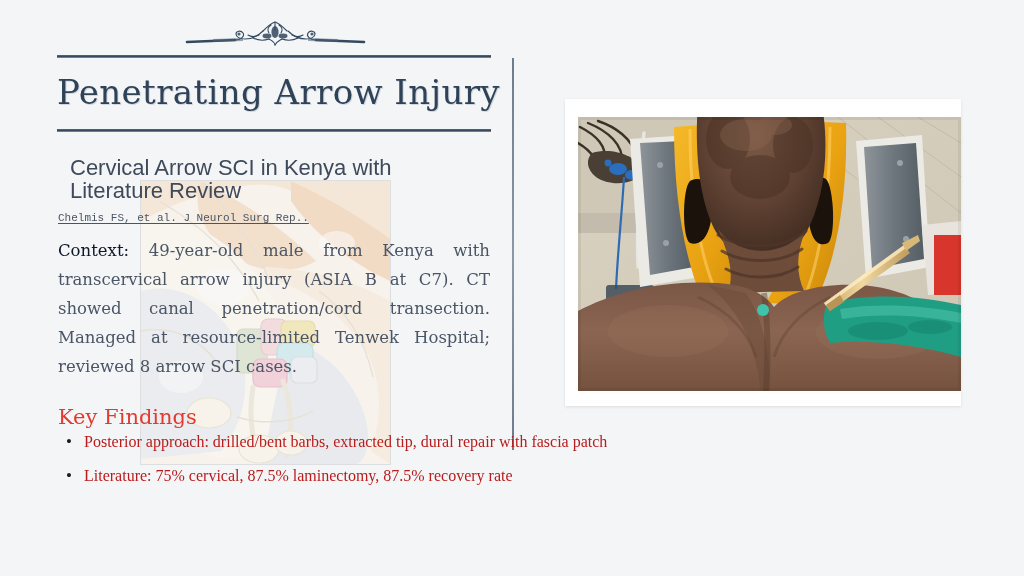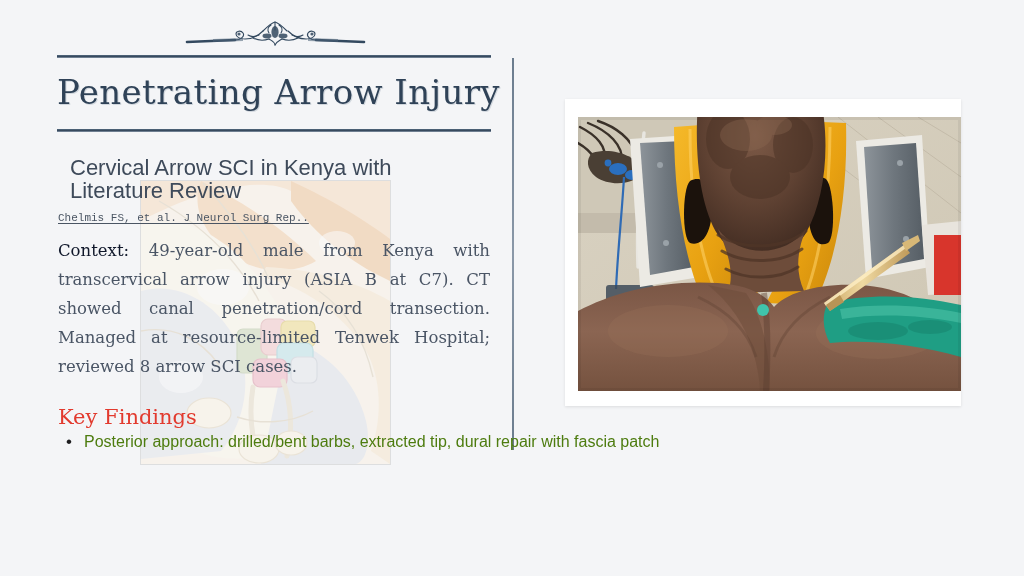--- a/index.html
+++ b/index.html
@@ -127,24 +127,24 @@
     position: absolute;
     left: 62px;
     top: 425px;
     width: 870px;
     margin: 0;
     padding: 0 0 0 22px;
     list-style: none;
   }
   .bullets li {
     position: relative;
-    font-family: Liberation Sans, sans-serif;
+    font-family: Liberation Serif, serif;
     font-size: 16px;
     line-height: 34px;
-    color: #4d7c0f;
+    color: #b91c1c;
     white-space: nowrap;
   }
   .bullets li::before {
     content: "\2022";
     position: absolute;
     left: -18px;
     top: 0;
     font-size: 17px;
     color: #1d1d1f;
   }
@@ -280,20 +280,21 @@
   <div class="subtitle">Cervical Arrow SCI in Kenya with Literature Review</div>
 
   <div class="citation">Chelmis FS, et al. J Neurol Surg Rep..</div>
 
   <div class="context"><span class="lbl">Context:</span><span> 49-year-old male from Kenya with transcervical arrow injury (ASIA B at C7). CT showed canal penetration/cord transection. Managed at resource-limited Tenwek Hospital; reviewed 8 arrow SCI cases.</span></div>
 
   <div class="key-findings">Key Findings</div>
 
   <ul class="bullets">
     <li>Posterior approach: drilled/bent barbs, extracted tip, dural repair with fascia patch</li>
+    <li>Literature: 75% cervical, 87.5% laminectomy, 87.5% recovery rate</li>
   </ul>
 
   <div class="photo-frame">
     <div class="photo">
       <svg viewBox="0 0 383 274" xmlns="http://www.w3.org/2000/svg">
         <defs>
           <linearGradient id="floorG" x1="0" y1="0" x2="1" y2="1">
             <stop offset="0%" stop-color="#d9d2c2"></stop>
             <stop offset="100%" stop-color="#cfc7b4"></stop>
           </linearGradient>

